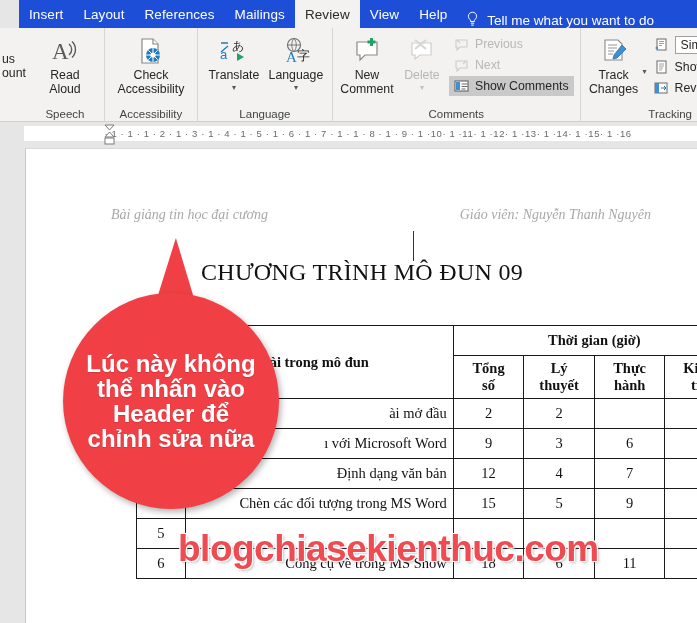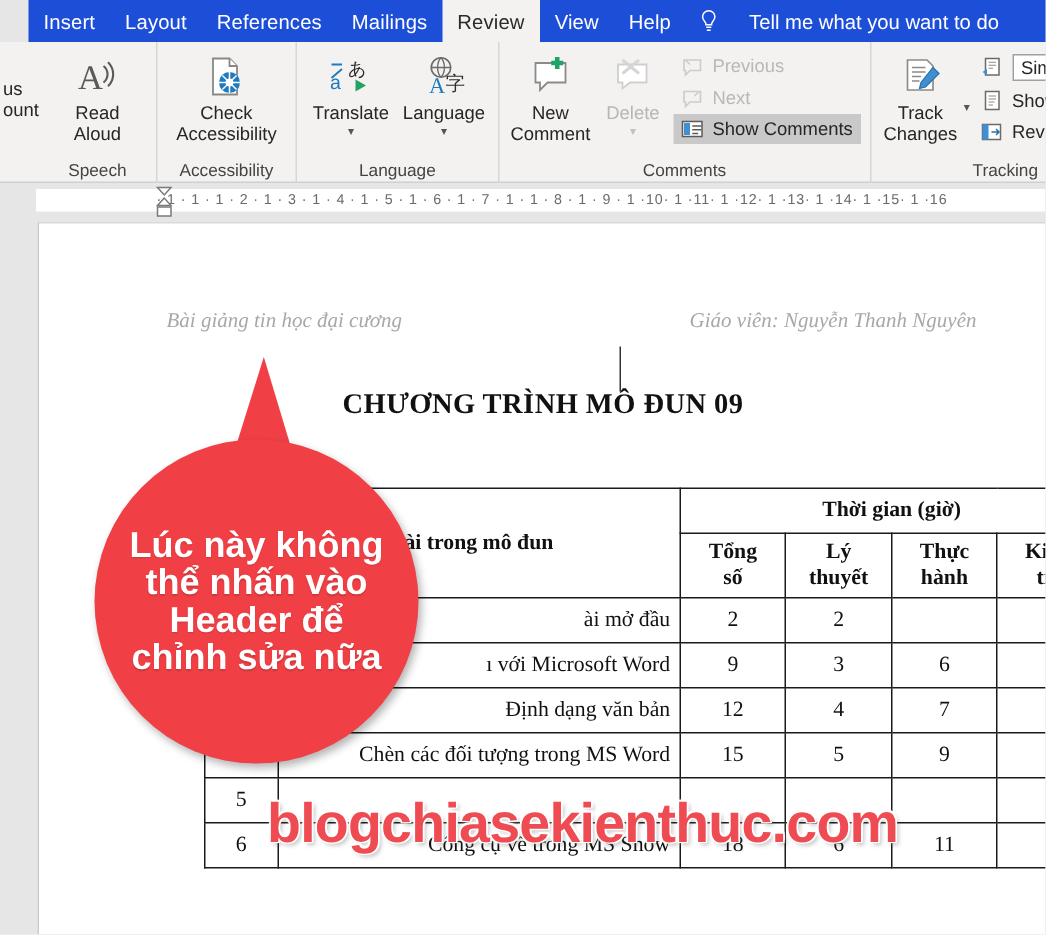--- a/index.html
+++ b/index.html
@@ -15,21 +15,21 @@
   .tabstrip {
     position: absolute; top: 0; left: 0; width: 697px; height: 28px;
     background: #1d4ed8; display: flex; align-items: stretch; margin-left: 19px;
   }
   .tab {
     display: flex; align-items: center; padding: 0 10px;
     color: #ffffff; font-size: 13.5px; white-space: nowrap;
     letter-spacing: .1px;
   }
   .tab.active { background: #f3f2f1; color: #2b2b2b; }
-  .tellme { display: flex; align-items: center; gap: 19px; padding: 0 8px; color:#fff; font-size:13.5px; }
+  .tellme { display: flex; align-items: flex-end; gap: 7px; padding: 0 8px; color:#fff; font-size:13.5px; }
   .bulb { width: 15px; height: 17px; display:block; }
 
   
   .ribbon {
     position: absolute; top: 28px; left: 0; width: 697px; height: 94px;
     background: #f3f2f1; border-bottom: 1px solid #d2d0ce;
     display: flex; align-items: flex-start;
   }
   .grp { position: relative; height: 94px; display: flex; flex-direction: column;
          align-items: center; padding: 3px 6px 0 6px; }
@@ -90,21 +90,21 @@
   }
   .hdrline {
     position: absolute; left: 85px; top: 58px; width: 540px;
     display: flex; justify-content: space-between;
     font-family: "Liberation Serif", serif; font-style: italic;
     font-size: 14px; color: #a8a8a8;
   }
   .caret-bar { position: absolute; left: 387px; top: 82px; width: 1px; height: 30px; background: #333; }
   .doctitle {
     position: absolute; left: 0; top: 110px; width: 672px; text-align: center;
-    font-family: "Liberation Serif", serif; font-weight: bold; font-size: 19px;
+    font-family: "Liberation Serif", serif; font-weight: normal; font-size: 24px;
     color: #111; letter-spacing: .3px;
   }
   .subhead {
     position: absolute; left: 115px; top: 152px;
     font-family: "Liberation Serif", serif; font-weight: bold; font-size: 15px;
     color: #111; border-bottom: 1px solid #222; padding-bottom: 1px;
   }
 
   
   table.doc {

